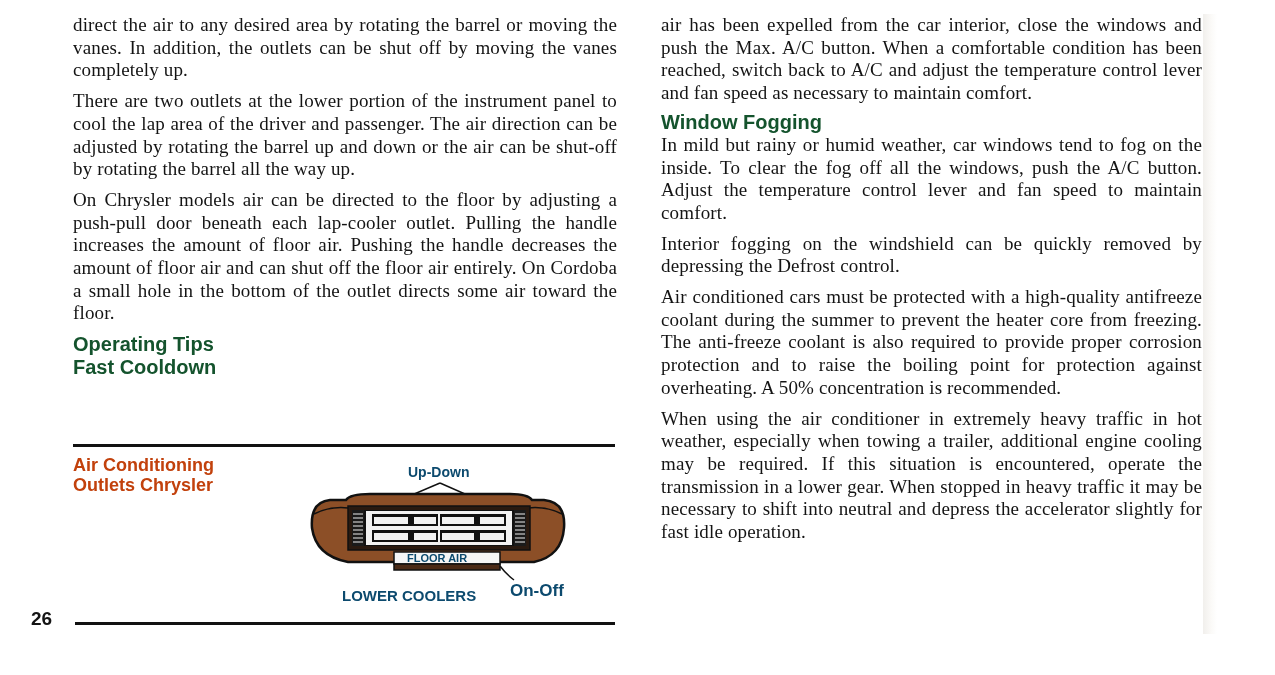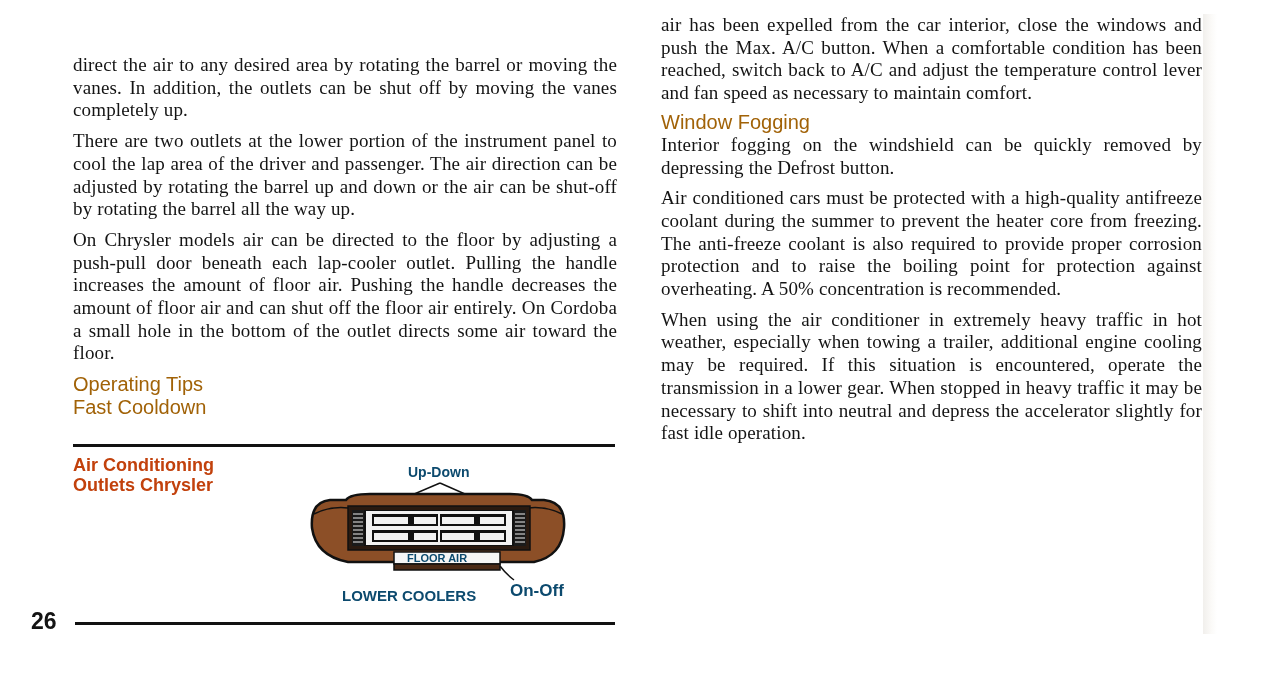--- a/index.html
+++ b/index.html
@@ -3,35 +3,35 @@
 <meta charset="utf-8">
 <style>
   html, body { margin: 0; padding: 0; }
   body {
     width: 1275px; height: 675px; overflow: hidden;
     background: #ffffff; position: relative;
     color: #141414;
   }
 
   .col { position: absolute; top: 14px; }
-  .col-left { left: 73px; width: 544px; margin-top: 40px; }
+  .col-left { left: 73px; width: 544px; }
   .col-right { left: 661px; width: 541px; }
 
   p.body {
     margin: 0 0 8px 0;
     font-family: "Liberation Serif", "DejaVu Serif", serif;
     font-size: 19px; line-height: 22.7px;
     text-align: justify; text-align-last: left;
     letter-spacing: 0.15px;
   }
   h2.head {
     margin: 0; padding: 0;
     font-family: "Liberation Sans", "DejaVu Sans", sans-serif;
-    font-weight: normal; font-size: 20px; line-height: 23px;
-    color: #a16207;
+    font-weight: bold; font-size: 20px; line-height: 23px;
+    color: #14532d;
   }
   .right-edge {
     position: absolute; left: 1203px; top: 14px; width: 14px; height: 620px;
     background: linear-gradient(to right, #f1efec, #fbfaf8 60%, #ffffff);
   }
 
   .rule { position: absolute; height: 3px; background: #111; }
 
   .fig-title {
     position: absolute; left: 73px; top: 455px;
@@ -40,21 +40,21 @@
     color: #c2410c;
   }
   .fig-label {
     position: absolute;
     font-family: "Liberation Sans", "DejaVu Sans", sans-serif;
     font-weight: bold; color: #0c4a6e;
   }
   .page-num {
     position: absolute; left: 31px; top: 608px;
     font-family: "Liberation Sans", "DejaVu Sans", sans-serif;
-    font-weight: bold; font-size: 23px;
+    font-weight: bold; font-size: 19px;
   }
   svg.diagram { position: absolute; left: 300px; top: 478px; }
 </style>
 </head>
 <body>
 
 <div class="col col-left">
   <p class="body">direct the air to any desired area by rotating the barrel or moving the vanes. In addition, the outlets can be shut off by moving the vanes completely up.</p>
   <p class="body">There are two outlets at the lower portion of the instrument panel to cool the lap area of the driver and passenger. The air direction can be adjusted by rotating the barrel up and down or the air can be shut-off by rotating the barrel all the way up.</p>
   <p class="body">On Chrysler models air can be directed to the floor by adjusting a push-pull door beneath each lap-cooler outlet. Pulling the handle increases the amount of floor air. Pushing the handle decreases the amount of floor air and can shut off the floor air entirely. On Cordoba a small hole in the bottom of the outlet directs some air toward the floor.</p>
@@ -132,18 +132,19 @@
 <div class="fig-label" style="left:407px; top:552px; font-size:11px;">FLOOR AIR</div>
 <div class="fig-label" style="left:510px; top:581px; font-size:17px;">On-Off</div>
 <div class="fig-label" style="left:342px; top:587px; font-size:15px;">LOWER COOLERS</div>
 
 <div class="page-num">26</div>
 <div class="rule" style="left:75px; top:622px; width:540px;"></div>
 
 <div class="col col-right">
   <p class="body">air has been expelled from the car interior, close the windows and push the Max. A/C button. When a comfortable condition has been reached, switch back to A/C and adjust the temperature control lever and fan speed as necessary to maintain comfort.</p>
   <h2 class="head" style="margin-top:-2px;">Window Fogging</h2>
-  <p class="body">Interior fogging on the windshield can be quickly removed by depressing the Defrost button.</p>
+  <p class="body">In mild but rainy or humid weather, car windows tend to fog on the inside. To clear the fog off all the windows, push the A/C button. Adjust the temperature control lever and fan speed to maintain comfort.</p>
+  <p class="body">Interior fogging on the windshield can be quickly removed by depressing the Defrost control.</p>
   <p class="body">Air conditioned cars must be protected with a high-quality antifreeze coolant during the summer to prevent the heater core from freezing. The anti-freeze coolant is also required to provide proper corrosion protection and to raise the boiling point for protection against overheating. A 50% concentration is recommended.</p>
   <p class="body">When using the air conditioner in extremely heavy traffic in hot weather, especially when towing a trailer, additional engine cooling may be required. If this situation is encountered, operate the transmission in a lower gear. When stopped in heavy traffic it may be necessary to shift into neutral and depress the accelerator slightly for fast idle operation.</p>
 </div>
 
 <div class="right-edge"></div>
 
 </body></html>

